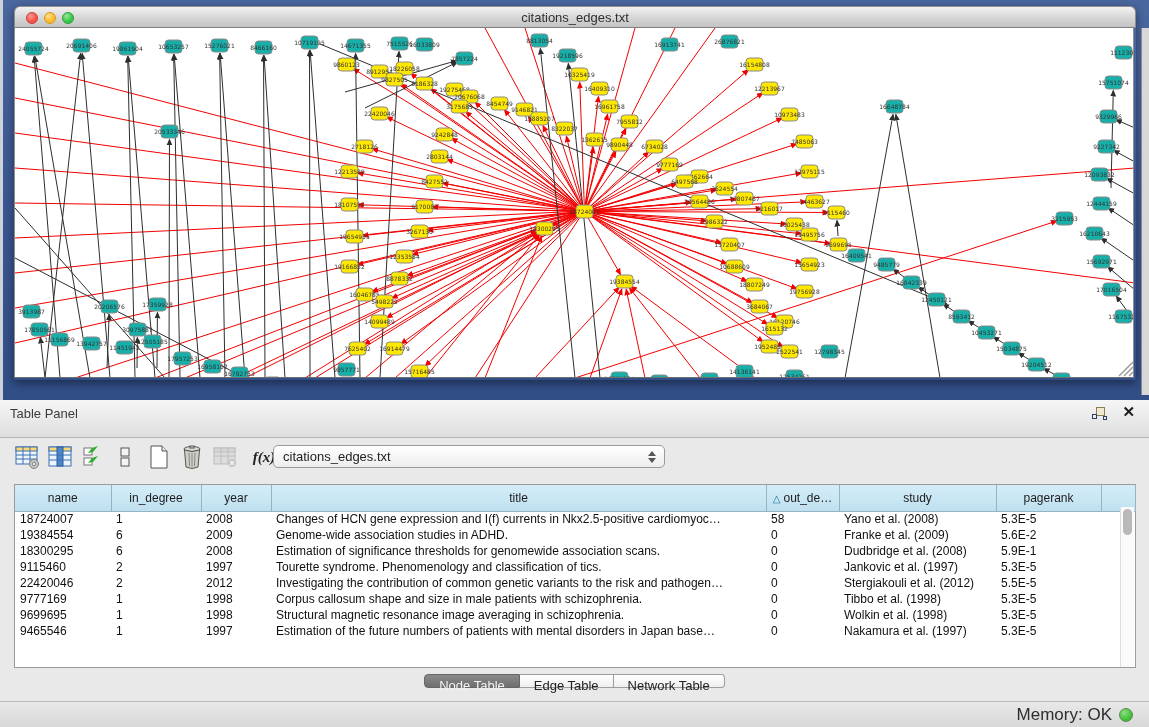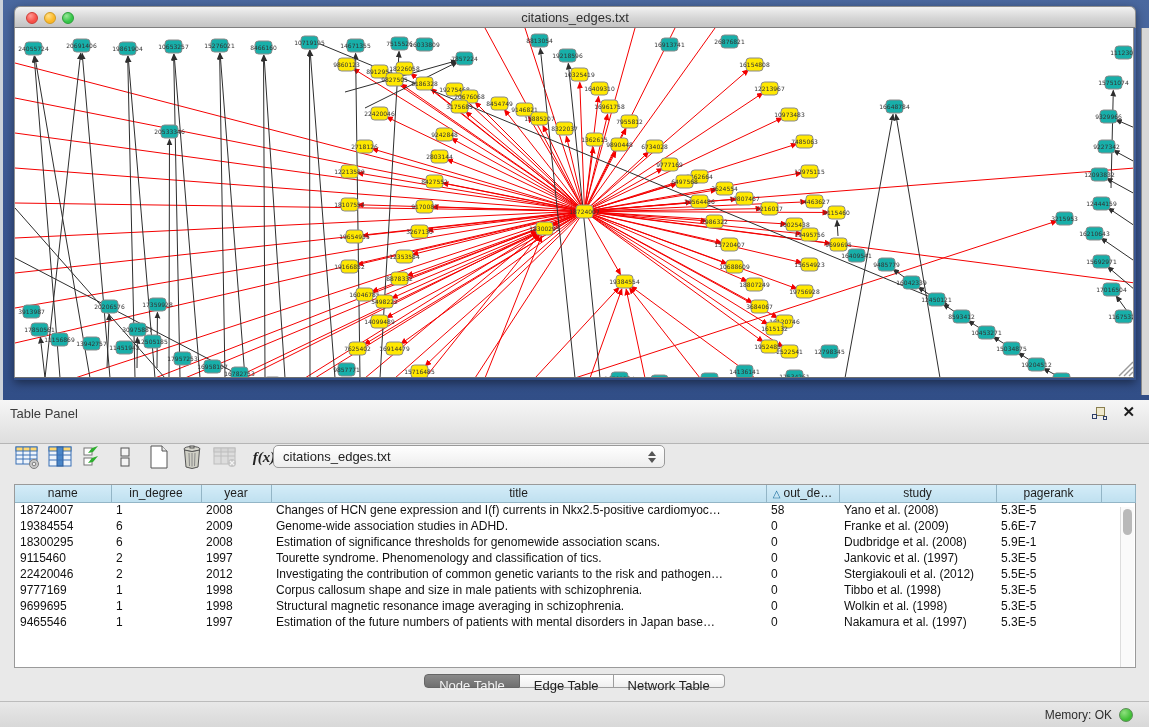--- a/index.html
+++ b/index.html
@@ -21,59 +21,59 @@
   .tl.red   { left:11px; background:radial-gradient(circle at 35% 30%,#ff9a94,#f75149 60%); border:1px solid #ce3a34; }
   .tl.yel   { left:29px; background:radial-gradient(circle at 35% 30%,#ffe08a,#fcb827 60%); border:1px solid #d09a22; }
   .tl.grn   { left:47px; background:radial-gradient(circle at 35% 30%,#9ae69a,#35c649 60%); border:1px solid #2b9e38; }
   #win-title { position:absolute; left:0; right:0; top:3px; text-align:center; font-size:13px; color:#303030; }
   #canvas { position:relative; width:1120px; height:350px; background:#ffffff;
     border-left:1px solid #8f8f8f; border-right:1px solid #8f8f8f; border-bottom:1px solid #6f6f6f; overflow:hidden; }
   #canvas svg { position:absolute; left:0; top:0; }
 
   
   #table-panel { position:absolute; left:0; top:400px; width:1149px; height:327px; background:#e9e9e9; }
-  #tp-header { position:relative; height:44px; background:linear-gradient(180deg,#f6f6f6,#dedede); border-bottom:1px solid #b5b5b5; }
+  #tp-header { position:relative; height:38px; background:linear-gradient(180deg,#f6f6f6,#dedede); border-bottom:1px solid #b5b5b5; }
   #tp-title { position:absolute; left:10px; top:6px; font-size:13px; color:#3c3c3c; }
   #tp-float { position:absolute; right:42px; top:6px; width:15px; height:15px; cursor:pointer; }
   #tp-float .sq1 { position:absolute; left:4px; top:1px; width:9px; height:9px; border:1px solid #8a7f4e; background:#efe9cf; }
   #tp-float .sq2 { position:absolute; left:0; top:8px; width:5px; height:5px; border:1px solid #2c3d66; }
   #tp-float .sq3 { position:absolute; left:11px; top:10px; width:4px; height:4px; border:1px solid #2c3d66; }
   #tp-close { position:absolute; right:14px; top:3px; font-size:15px; font-weight:bold; color:#1c1c1c; cursor:pointer; }
 
   #tp-toolbar { position:absolute; left:14px; top:40px; height:34px; display:flex; align-items:center; }
   .tbi { width:26px; height:26px; margin-right:7px; display:flex; align-items:center; justify-content:center; cursor:pointer; }
   .tbi svg { display:block; }
   .fx { font-family:"Liberation Serif",serif; font-style:italic; font-weight:bold; font-size:15px; color:#222; margin:0 8px 0 6px; }
   #tp-dropdown { position:absolute; left:273px; top:45px; width:392px; height:23px; border:1px solid #9a9a9a; border-radius:5px;
     background:linear-gradient(180deg,#ffffff,#ededed); display:flex; align-items:center; cursor:pointer; }
   #tp-dropdown .val { flex:1; padding-left:9px; font-size:13px; color:#222; }
   #tp-dropdown .steppers { width:20px; display:flex; flex-direction:column; align-items:center; gap:2px; padding-right:4px; }
   .arr-up { width:0; height:0; border-left:4px solid transparent; border-right:4px solid transparent; border-bottom:5px solid #555; }
   .arr-dn { width:0; height:0; border-left:4px solid transparent; border-right:4px solid transparent; border-top:5px solid #555; }
 
   #tbl-wrap { position:absolute; left:14px; top:84px; width:1122px; height:184px; background:#fff; border:1px solid #9a9a9a; }
   #tbl { width:100%; border-collapse:collapse; table-layout:fixed; }
-  #tbl th { height:17px; background:linear-gradient(180deg,#d4ecf8,#bfe0ef); border:1px solid #93b5c6; border-top:none;
+  #tbl th { height:26px; background:linear-gradient(180deg,#d4ecf8,#bfe0ef); border:1px solid #93b5c6; border-top:none;
     font-size:12px; font-weight:normal; color:#1d1d1d; overflow:hidden; white-space:nowrap; cursor:pointer; }
   #tbl th:first-child { border-left:none; }
   #tbl td { height:16px; font-size:12px; color:#101010; padding:0 0 0 5px; white-space:nowrap; overflow:hidden; text-overflow:ellipsis; }
   .sort-tri { color:#1b6e9e; font-size:10px; margin-right:3px; }
   #vscroll { position:absolute; right:1px; top:22px; width:14px; height:160px; background:#fafafa; border-left:1px solid #ddd; }
   #vscroll .thumb { position:absolute; left:2px; top:2px; width:9px; height:26px; border-radius:5px; background:#b9b9b9; }
 
   #tabs { position:absolute; left:0; right:0; top:274px; display:flex; justify-content:center; }
   .tab { height:14px; line-height:21px; padding:0 14px; font-size:13px; border:1px solid #9d9d9d; border-left:none;
     background:linear-gradient(180deg,#ffffff,#efefef); color:#222; cursor:pointer; }
   .tab:first-child { border-left:1px solid #9d9d9d; border-radius:4px 0 0 4px; }
   .tab:last-child { border-radius:0 4px 4px 0; }
   .tab.active { background:linear-gradient(180deg,#8a8a8a,#6f6f6f); color:#f3f3f3; border-color:#666; }
 
   #statusbar { position:absolute; left:0; bottom:0; width:1149px; height:26px; background:linear-gradient(180deg,#e8e8e8,#d8d8d8);
     border-top:1px solid #bcbcbc; display:flex; align-items:center; justify-content:flex-end; }
-  #mem-label { font-size:12px; color:#2e2e2e; margin-right:7px; }
+  #mem-label { font-size:17px; color:#2e2e2e; margin-right:7px; }
   #mem-dot { width:14px; height:14px; border-radius:50%; background:radial-gradient(circle at 35% 30%,#8ee07e,#3fbe35 65%); border:1px solid #5a8a55; margin-right:16px; }
 </style>
 </head>
 <body>
 
 <div id="stage">
 
   <div id="desktop">
     <div class="left-sliver"></div>
 
@@ -881,21 +881,21 @@
               <td>5.3E-5</td>
               <td></td>
             </tr>
             <tr>
               <td>19384554</td>
               <td>6</td>
               <td>2009</td>
               <td>Genome-wide association studies in ADHD.</td>
               <td>0</td>
               <td>Franke et al. (2009)</td>
-              <td>5.6E-7</td>
+              <td>5.6E-2</td>
               <td></td>
             </tr>
             <tr>
               <td>18300295</td>
               <td>6</td>
               <td>2008</td>
               <td>Estimation of significance thresholds for genomewide association scans.</td>
               <td>0</td>
               <td>Dudbridge et al. (2008)</td>
               <td>5.9E-1</td>

